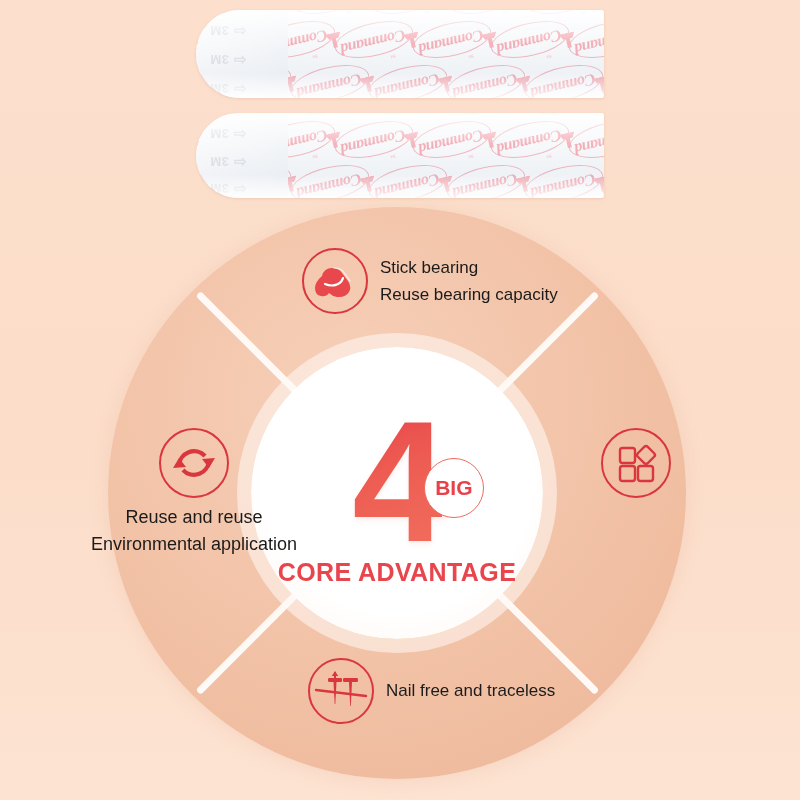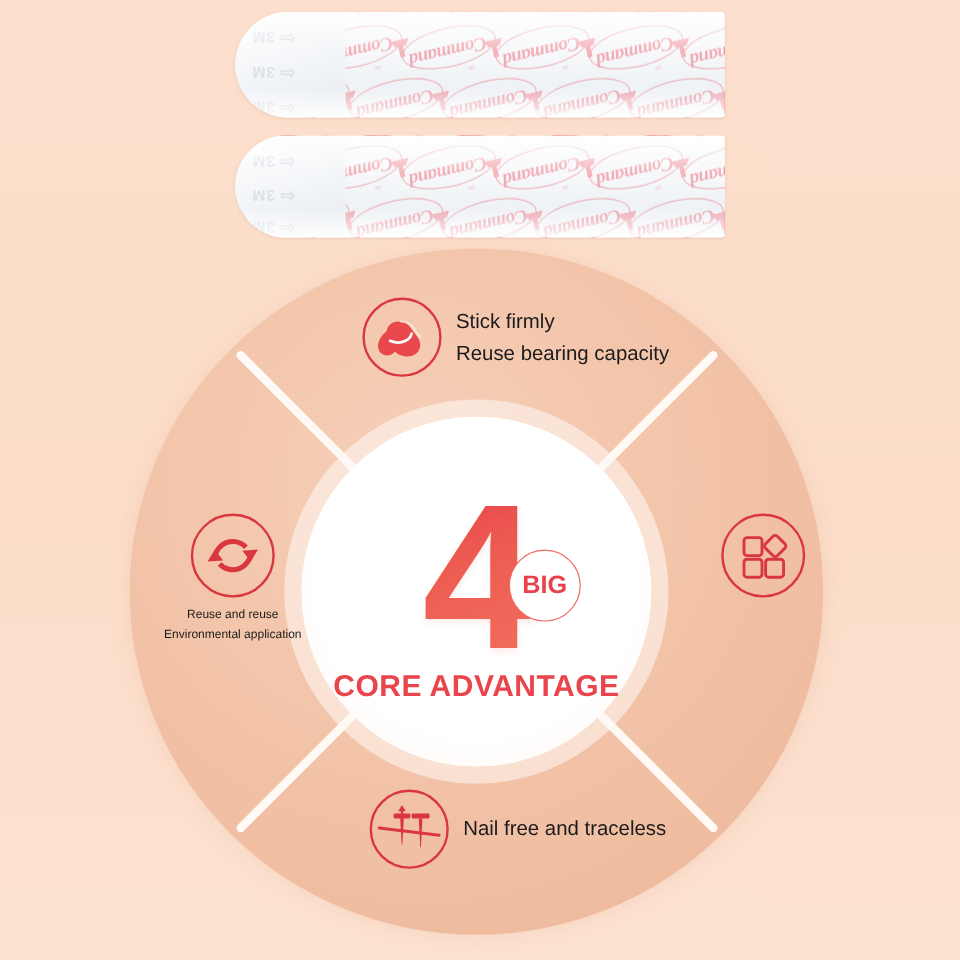--- a/index.html
+++ b/index.html
@@ -237,21 +237,21 @@
     display: flex;
     flex-direction: column;
     gap: 7px;
   }
   .ftext.center { align-items: center; gap: 6px; }
   .fline {
     font-size: 17px;
     color: #1b1b1b;
     white-space: nowrap;
   }
-  .f-left .fline, .f-right .fline { font-size: 10px; text-align: center; }
+  .f-left .fline, .f-right .fline { font-size: 18px; text-align: center; }
 
   svg.icn { position: absolute; inset: 0; width: 100%; height: 100%; }
 </style>
 </head>
 <body>
 
 <div id="stage">
 
   <div class="strip strip-1">
     <div class="brandfield">
@@ -572,21 +572,21 @@
 
   <div class="feature f-top">
     <div class="ficon">
       <svg class="icn" viewBox="0 0 62 62" aria-hidden="true">
         <path d="M18 26 q2-8 10-8 q7 0 10 5 l6 8 q4 6 1 11 q-3 5-10 5 q-6 0-10-4 q-3 4-8 3 q-6-1-6-8 q0-6 7-12z" fill="#e8474c"></path>
         <path d="M21 34 q7 3 13 0 q4-2 5-6" fill="none" stroke="#ffffff" stroke-width="2.2" stroke-linecap="round"></path>
         <path d="M30 18 q8 0 11 6 l5 7" fill="none" stroke="#ffffff" stroke-width="1.6" stroke-linecap="round" opacity="0.55"></path>
       </svg>
     </div>
     <div class="ftext">
-      <div class="fline">Stick firmly</div>
+      <div class="fline">Stick bearing</div>
       <div class="fline">Reuse bearing capacity</div>
     </div>
   </div>
 
   <div class="feature f-bottom">
     <div class="ficon">
       <svg class="icn" viewBox="0 0 62 62" aria-hidden="true">
         <g stroke="#d9363e" fill="#d9363e">
           <rect x="18" y="18" width="14" height="4" rx="1.2" stroke="none"></rect>
           <path d="M23.5 22 l3 0 l-1.2 22 l-0.6 0 z" stroke="none"></path>

